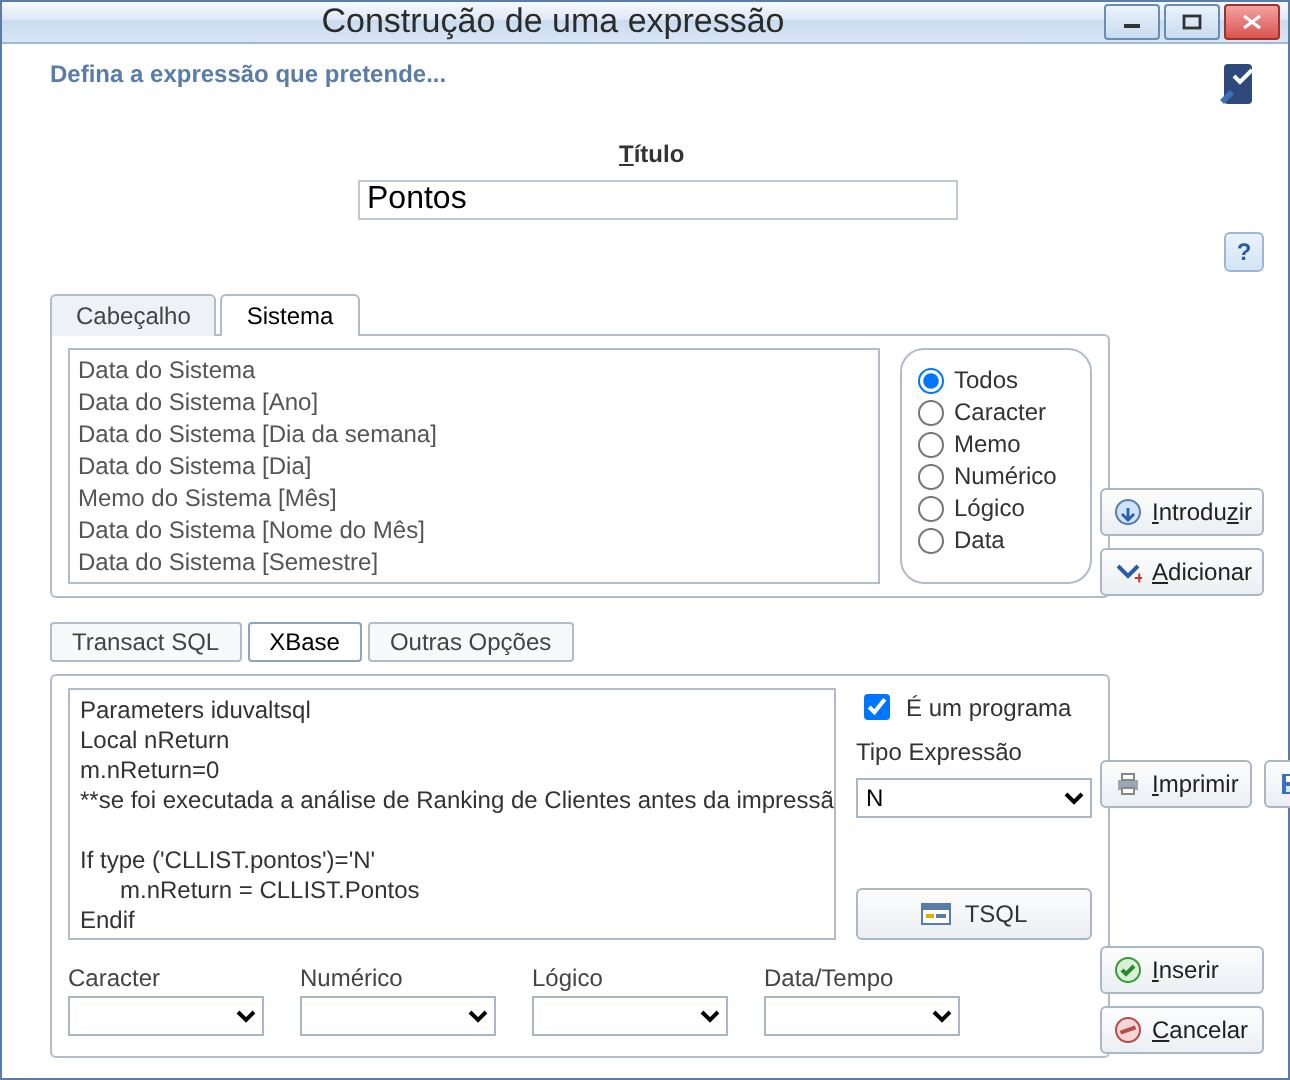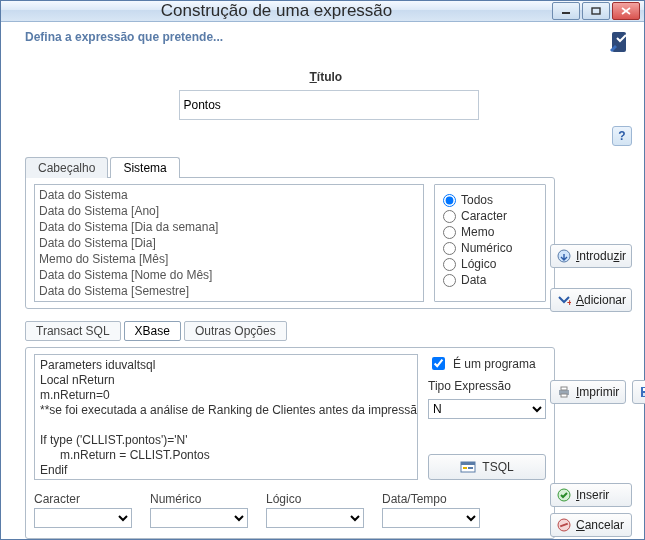--- a/index.html
+++ b/index.html
@@ -55,24 +55,24 @@
     display: flex;
     flex-direction: column;
   }
   .subtitle-row { display: flex; align-items: flex-start; }
   .subtitle { color: #5a7ca8; font-weight: bold; flex: 1; }
   .wizard-icon { width: 26px; height: 26px; }
   .title-row { display: flex; align-items: center; margin-top: 14px; gap: 6px; flex-direction: column; }
   .title-label { font-weight: bold; width: 38px; }
   .title-label u { text-decoration: underline; }
   .title-input {
-    width: 300px; height: 30px;
+    width: 300px; height: 20px;
     border: 1px solid #bfcad6;
     padding: 1px 4px;
-    font-family: inherit; font-size: 12px;
+    font-family: inherit; font-size: 16px;
   }
   .help-btn {
     width: 20px; height: 20px;
     border: 1px solid #9db7d4;
     border-radius: 3px;
     background: linear-gradient(to bottom,#eaf3fc,#d3e4f3);
     display: flex; align-items:center; justify-content:center;
     margin-left: auto;
     color: #2b5ca8; font-weight: bold; cursor: pointer;
   }
@@ -107,34 +107,34 @@
   .listbox {
     flex: 1;
     height: 118px;
     border: 1px solid #b0bcc9;
     overflow-y: scroll;
     padding: 2px 4px;
     color: #555;
   }
   .listbox div { line-height: 16px; white-space: nowrap; }
   .radio-group {
-    width: 112px;
-    border: 1px solid #b0bcc9;
-    border-radius: 1px;
+    width: 96px;
+    border: 1px solid #b0bcc9;
+    border-radius: 12px;
     padding: 6px 8px;
     margin-top: 0;
   }
   .radio-item { display: flex; align-items: center; gap: 5px; margin: 2px 0; cursor: pointer; }
   .radio-item input { margin: 0; }
   .right-buttons {
     position: absolute;
     right: 12px;
     top: 222px;
     width: 82px;
-    display: flex; flex-direction: column; gap: 20px;
+    display: flex; flex-direction: column; gap: 6px;
   }
   .right-buttons2 {
     position: absolute;
     right: 12px;
     top: 358px;
     width: 82px;
     display: flex; flex-direction: row; gap: 6px;
   }
   .right-buttons3 {
     position: absolute;

